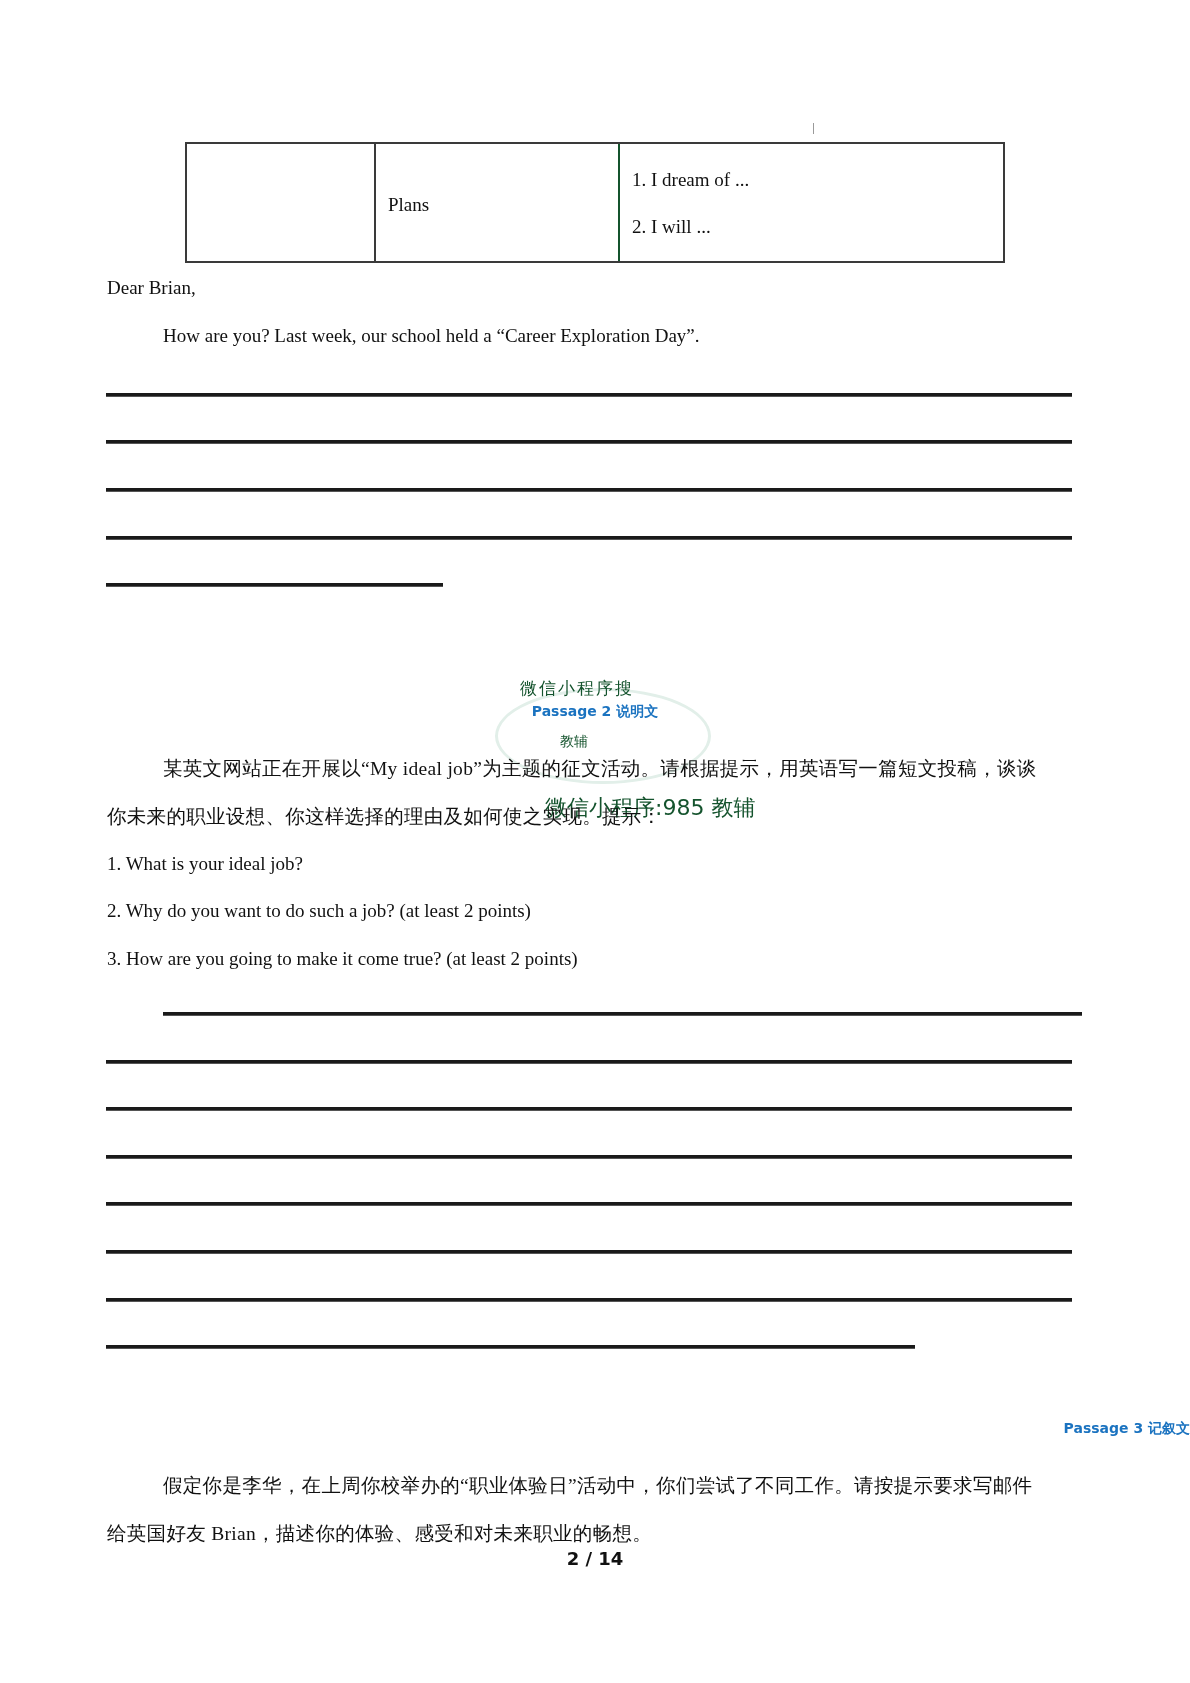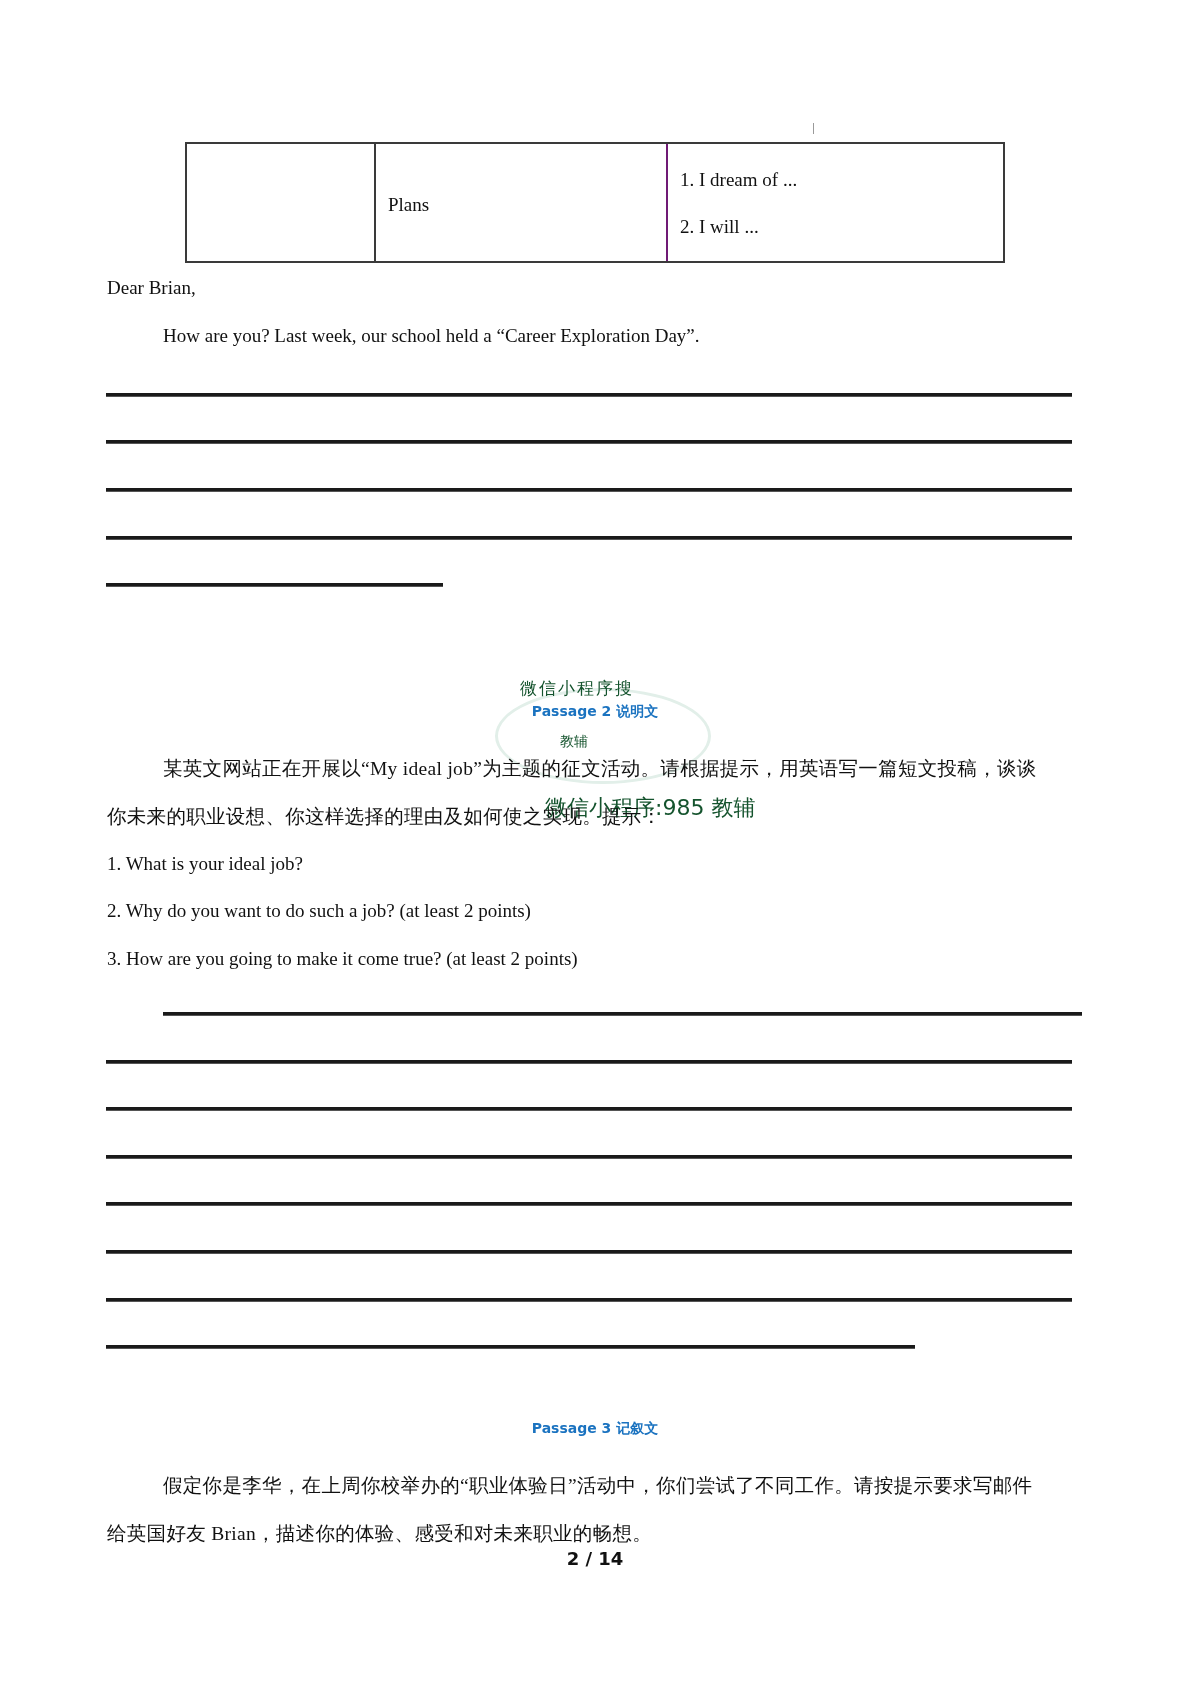--- a/index.html
+++ b/index.html
@@ -13,21 +13,21 @@
       left: 813px; top: 123px; width: 1px; height: 11px; background: #9a9a9a;
     }
     
     .prompt-table {
       left: 185px; top: 142px; width: 820px; height: 121px;
       border: 2px solid #3a3a3a; box-sizing: border-box;
       display: flex;
     }
     .prompt-table .cell { box-sizing: border-box; height: 100%; position: relative; }
     .cell-1 { width: 189px; border-right: 2px solid #3a3a3a; }
-    .cell-2 { width: 292px; border-right: 2px solid #701a75; }
+    .cell-2 { width: 244px; border-right: 2px solid #14532d; }
     .cell-3 { flex: 1; padding-left: 28px; }
     .cell-text { font-size: 19px; position: absolute; white-space: nowrap; }
     .plans-label { left: 12px; top: 50px; }
     .plan-1 { left: 12px; top: 25px; }
     .plan-2 { left: 12px; top: 72px; }
 
     .body-text { font-size: 19px; white-space: nowrap; }
     .greeting { left: 107px; top: 277px; }
     .opener { left: 163px; top: 325px; }
 
@@ -35,21 +35,21 @@
       height: 3px; background: #1a1a1a;
       border-bottom: 1px solid #555;
     }
 
     .heading {
       font-family: "DejaVu Sans", "Liberation Sans", sans-serif;
       font-weight: bold; font-size: 14px; color: #1b73c0;
       left: 0; width: 1190px; text-align: center; white-space: nowrap;
     }
     .heading-2 { top: 703px; }
-    .heading-3 { top: 1420px; }
+    .heading-3 { top: 1420px; text-align: right; }
 
     .zh { font-size: 19.5px; white-space: nowrap; letter-spacing: 0.3px; }
 
     .watermark {
       font-family: "DejaVu Sans", sans-serif; color: #14532d;
       white-space: nowrap; text-align: center;
     }
     .wm-1 { left: 520px; top: 677px; font-size: 17px; letter-spacing: 2px; }
     .wm-2 { left: 560px; top: 733px; font-size: 14px; }
     .wm-3 { left: 545px; top: 793px; font-size: 22px; }

